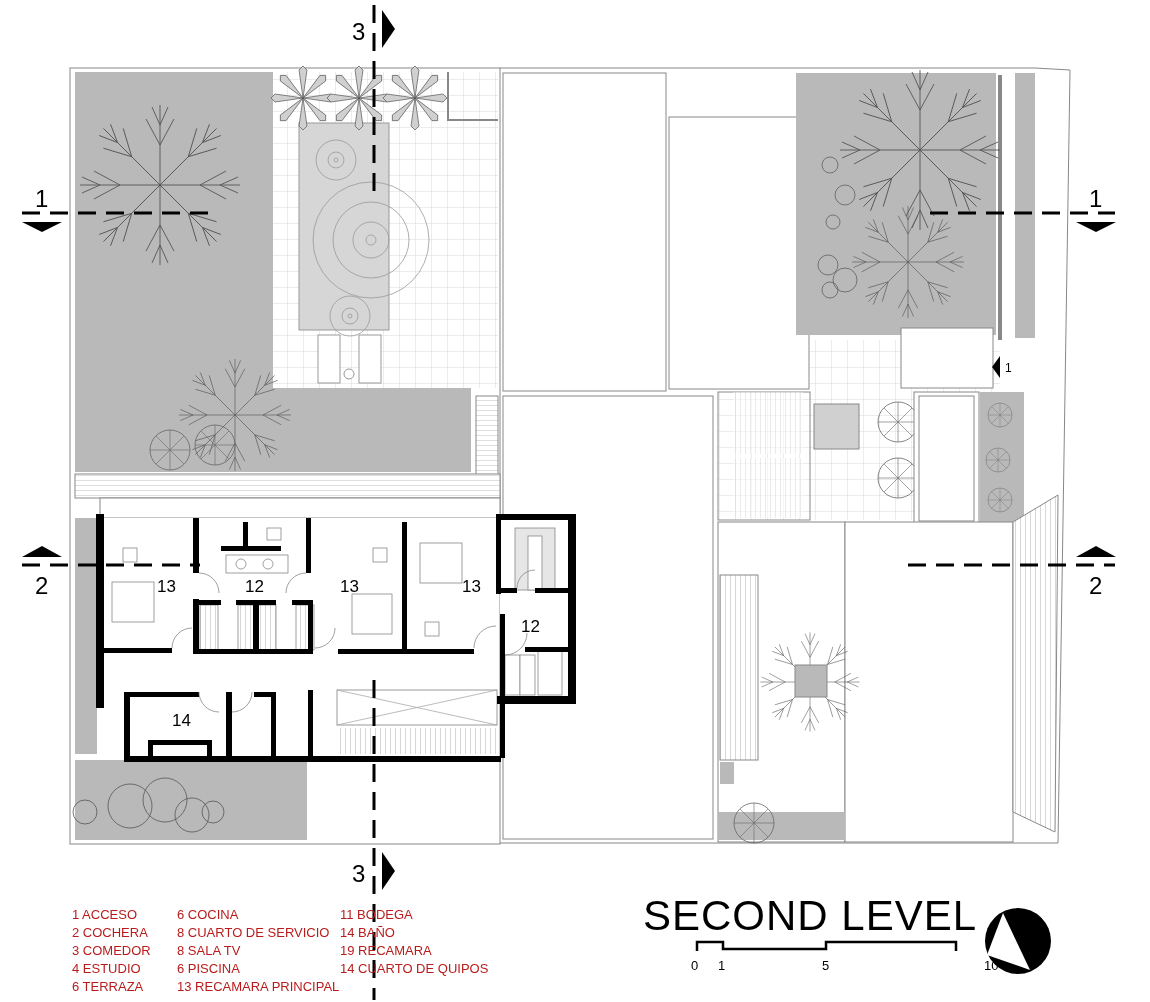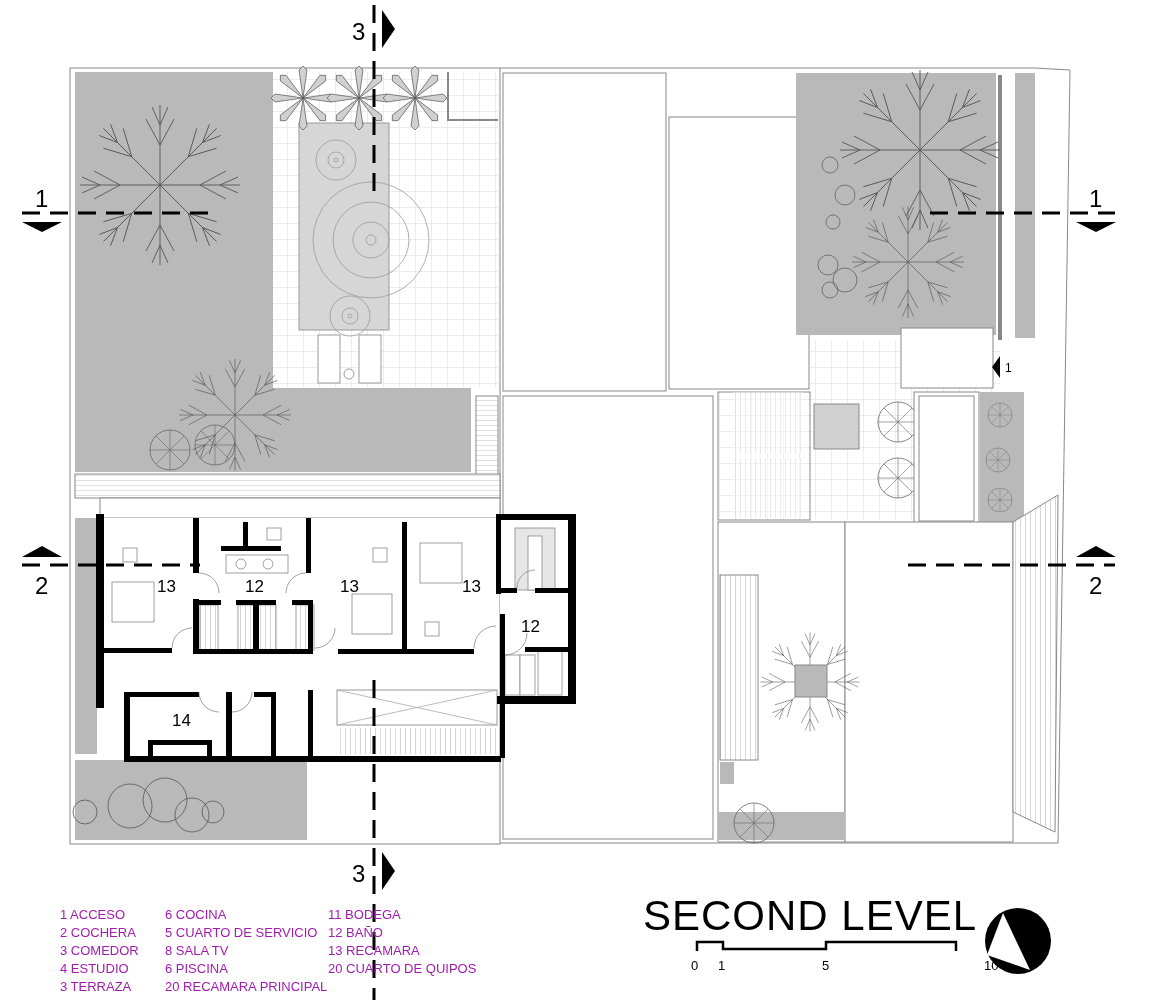--- a/index.html
+++ b/index.html
@@ -1,21 +1,21 @@
 <!DOCTYPE html>
 <html><head>
 <meta charset="utf-8">
 <style>
   html, body { margin: 0; padding: 0; background: #ffffff; }
   body { width: 1150px; height: 1002px; position: relative; overflow: hidden; font-family: "Liberation Sans", sans-serif; }
   #plan { position: absolute; left: 0; top: 0; width: 1150px; height: 1002px; }
   .room-label { font-family: "Liberation Sans", sans-serif; font-size: 17px; fill: #000; }
   .marker-num { font-family: "Liberation Sans", sans-serif; font-size: 24px; fill: #000; }
   .marker-num-sm { font-family: "Liberation Sans", sans-serif; font-size: 12px; fill: #000; }
-  .legend { position: absolute; top: 906px; font-size: 13px; line-height: 18px; color: #a21caf; }
+  .legend { position: absolute; top: 906px; font-size: 13px; line-height: 18px; color: #b91c1c; margin-left: 12px; }
   .legend div { white-space: nowrap; }
   .legend.c1 { left: 60px; }
   .legend.c2 { left: 165px; }
   .legend.c3 { left: 328px; }
   .title { position: absolute; left: 643px; top: 893px; font-size: 42px; letter-spacing: 1px; color: #000; line-height: 46px; }
   .scale-lbl { position: absolute; top: 958px; font-size: 13px; color: #000; }
 </style>
 </head>
 <body>
 
@@ -316,27 +316,27 @@
 <span class="scale-lbl" style="left:691px">0</span>
 <span class="scale-lbl" style="left:718px">1</span>
 <span class="scale-lbl" style="left:822px">5</span>
 <span class="scale-lbl" style="left:984px">10</span>
 
 <div class="legend c1">
   <div>1 ACCESO</div>
   <div>2 COCHERA</div>
   <div>3 COMEDOR</div>
   <div>4 ESTUDIO</div>
-  <div>3 TERRAZA</div>
+  <div>6 TERRAZA</div>
 </div>
 <div class="legend c2">
   <div>6 COCINA</div>
-  <div>5 CUARTO DE SERVICIO</div>
+  <div>8 CUARTO DE SERVICIO</div>
   <div>8 SALA TV</div>
   <div>6 PISCINA</div>
-  <div>20 RECAMARA PRINCIPAL</div>
+  <div>13 RECAMARA PRINCIPAL</div>
 </div>
 <div class="legend c3">
   <div>11 BODEGA</div>
-  <div>12 BAÑO</div>
-  <div>13 RECAMARA</div>
-  <div>20 CUARTO DE QUIPOS</div>
+  <div>14 BAÑO</div>
+  <div>19 RECAMARA</div>
+  <div>14 CUARTO DE QUIPOS</div>
 </div>
 
 </body></html>

